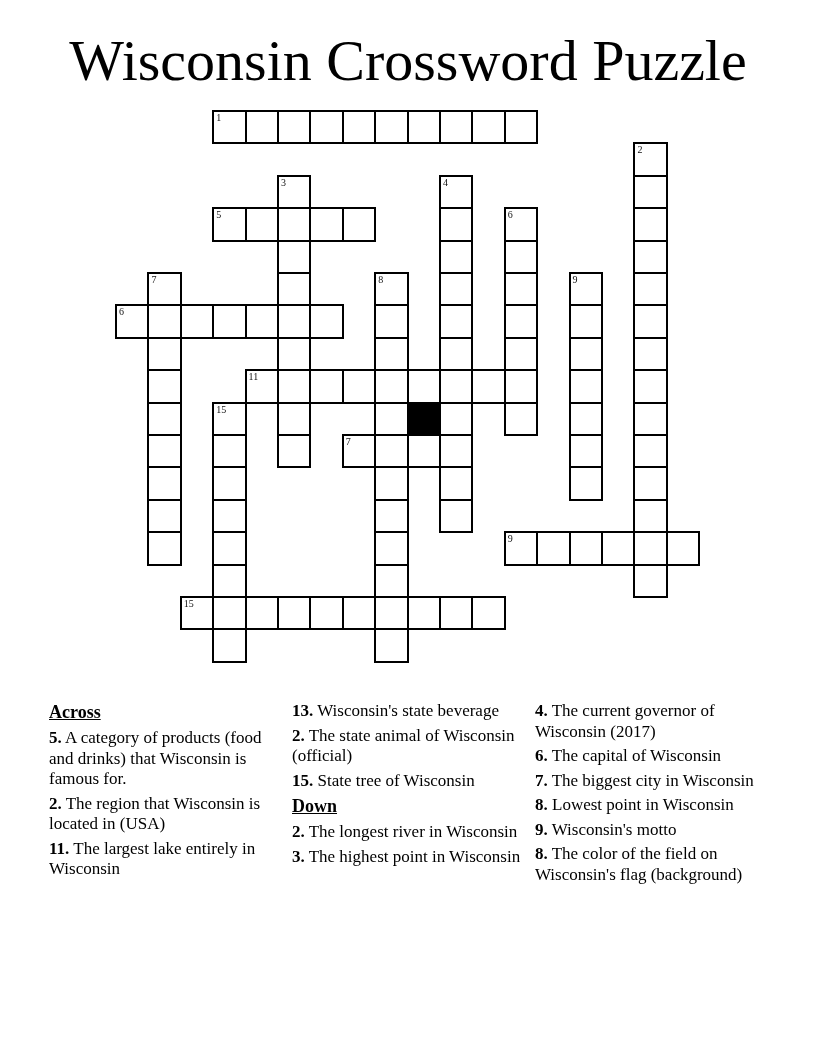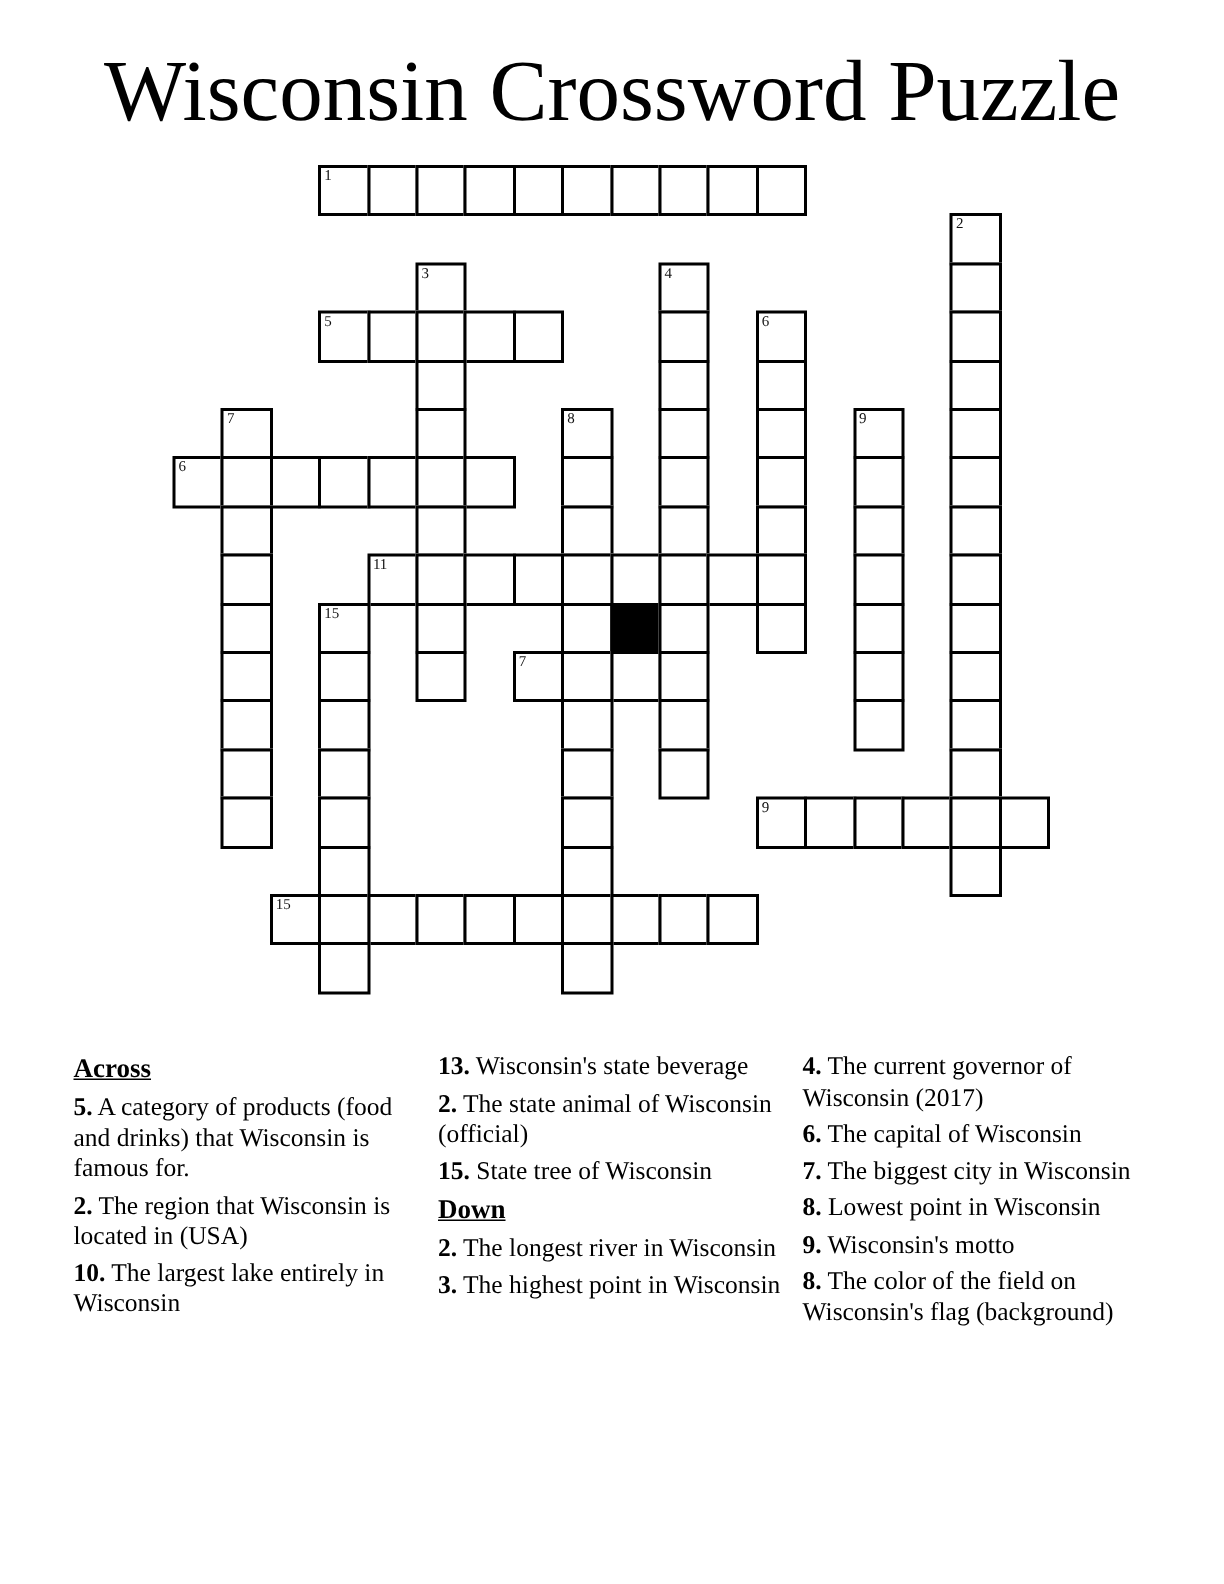--- a/index.html
+++ b/index.html
@@ -252,21 +252,21 @@
       <div class="cell" style="left: 356.4px; top: 486px;"></div>
       <div class="cell" style="left: 97.2px; top: 518.4px;"></div>
       <div class="cell" style="left: 259.2px; top: 518.4px;"></div>
     </div>
 
   <div class="clues" id="clues">
       <div class="clue-col">
         <div class="clue-header across-h">Across</div>
         <p class="clue"><b>5.</b> A category of products (food and drinks) that Wisconsin is famous for.</p>
         <p class="clue"><b>2.</b> The region that Wisconsin is located in (USA)</p>
-        <p class="clue"><b>10.</b> The largest lake entirely in Wisconsin</p>
+        <p class="clue"><b>11.</b> The largest lake entirely in Wisconsin</p>
       </div>
       <div class="clue-col">
         <p class="clue"><b>13.</b> Wisconsin's state beverage</p>
         <p class="clue"><b>2.</b> The state animal of Wisconsin (official)</p>
         <p class="clue"><b>15.</b> State tree of Wisconsin</p>
         <div class="clue-header down-h">Down</div>
         <p class="clue"><b>2.</b> The longest river in Wisconsin</p>
         <p class="clue"><b>3.</b> The highest point in Wisconsin</p>
       </div>
       <div class="clue-col">

